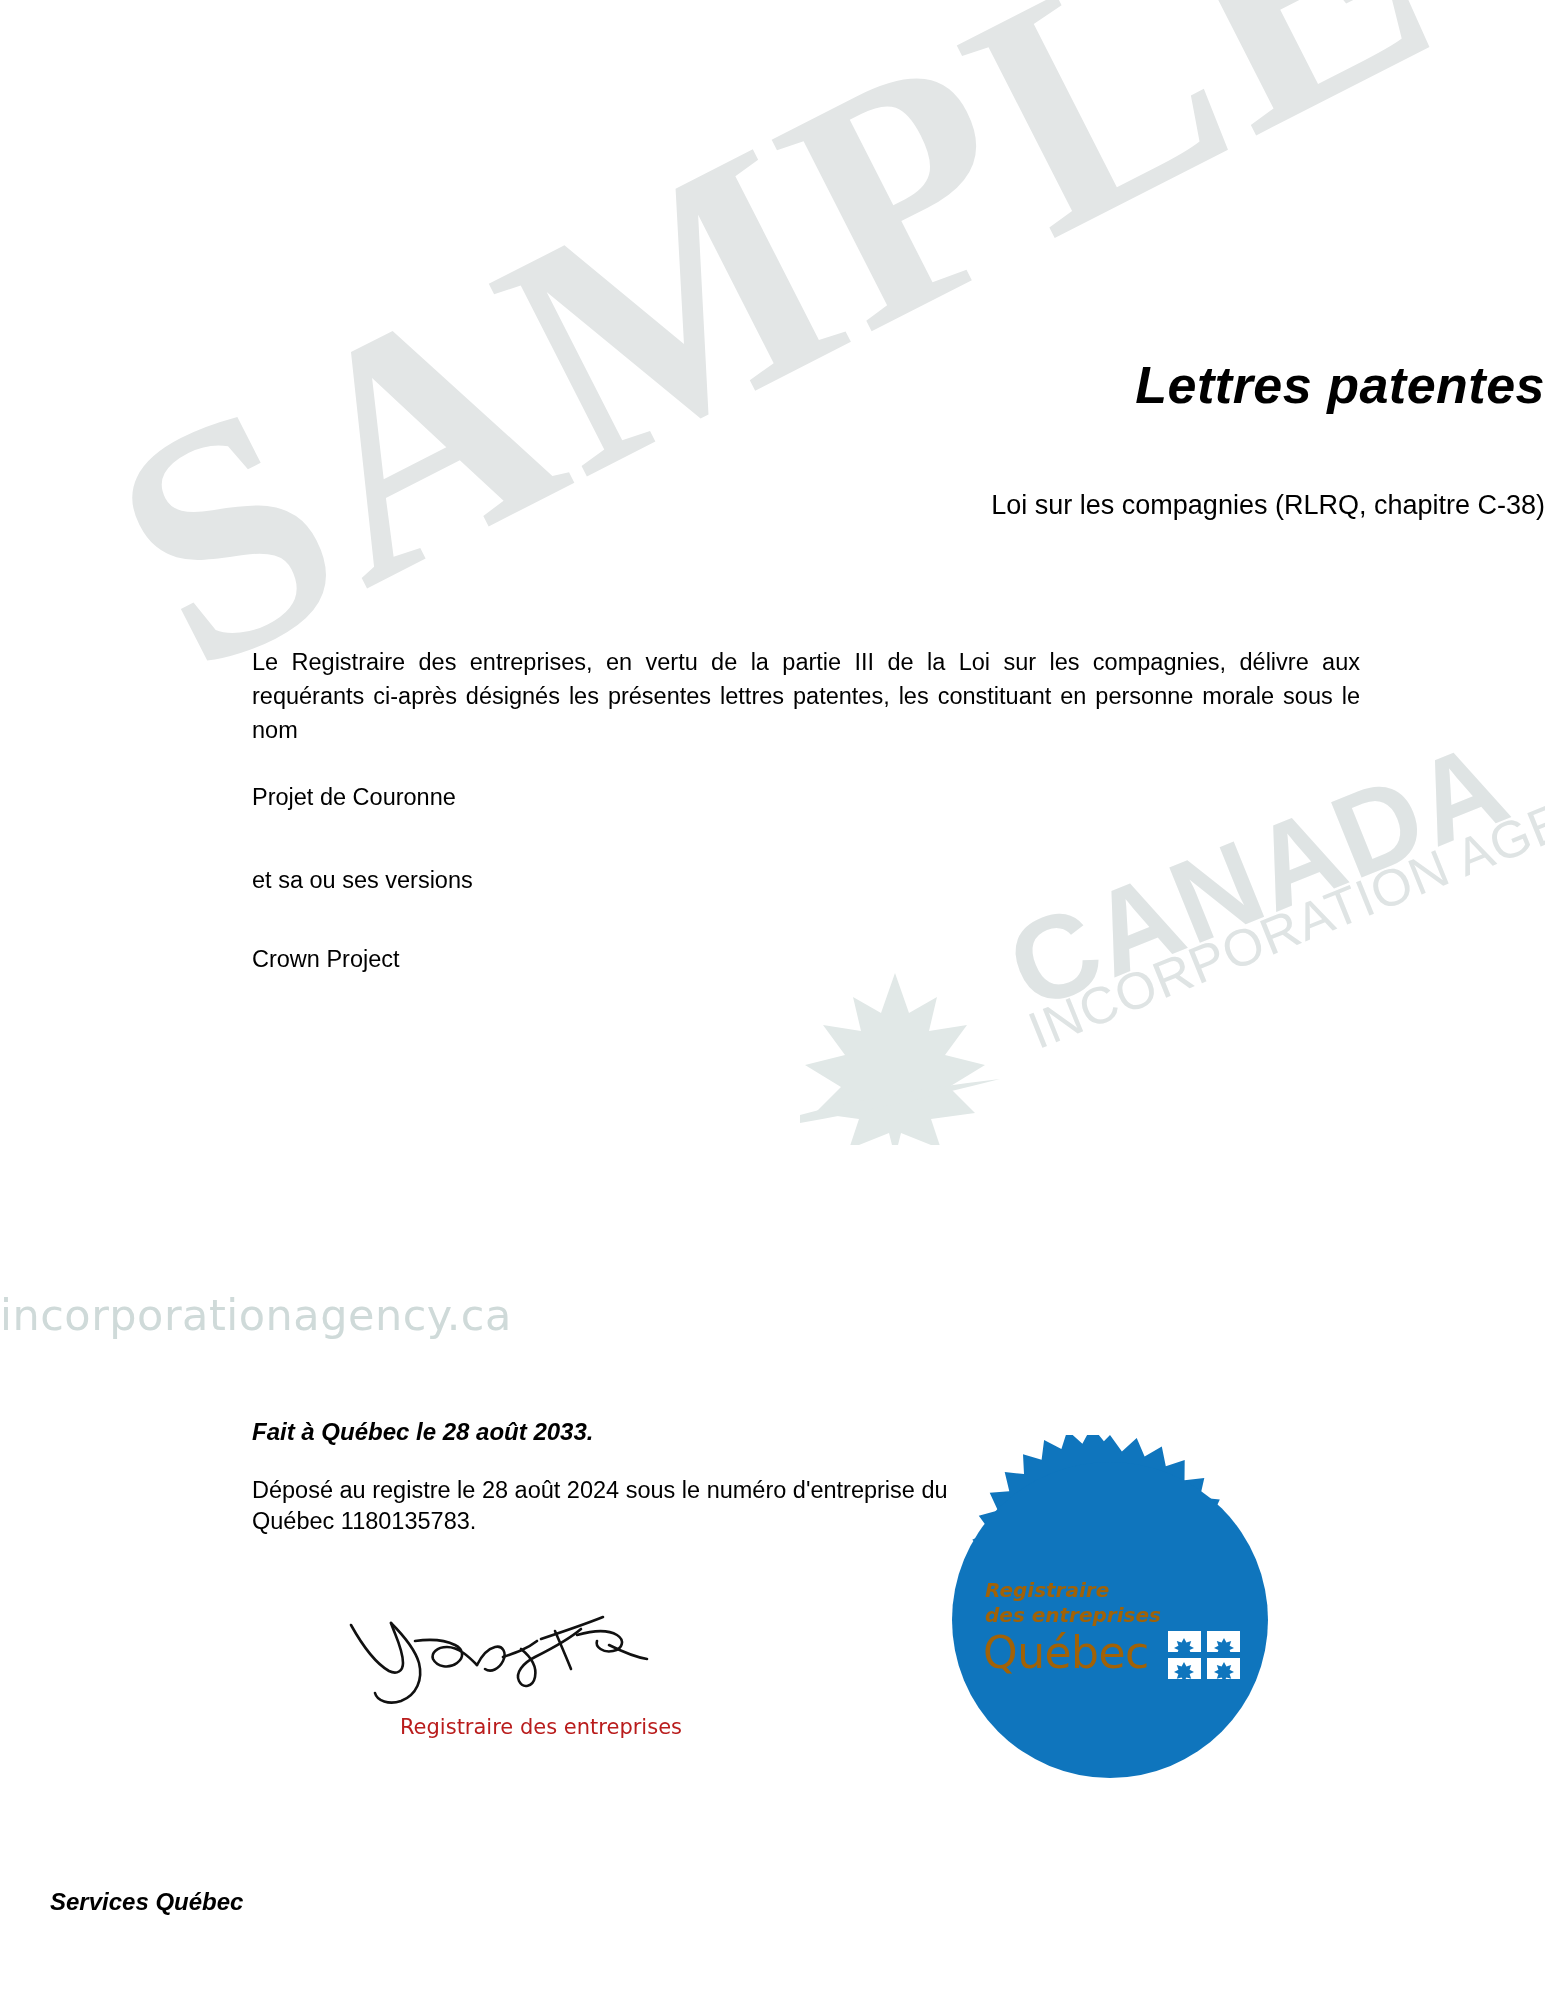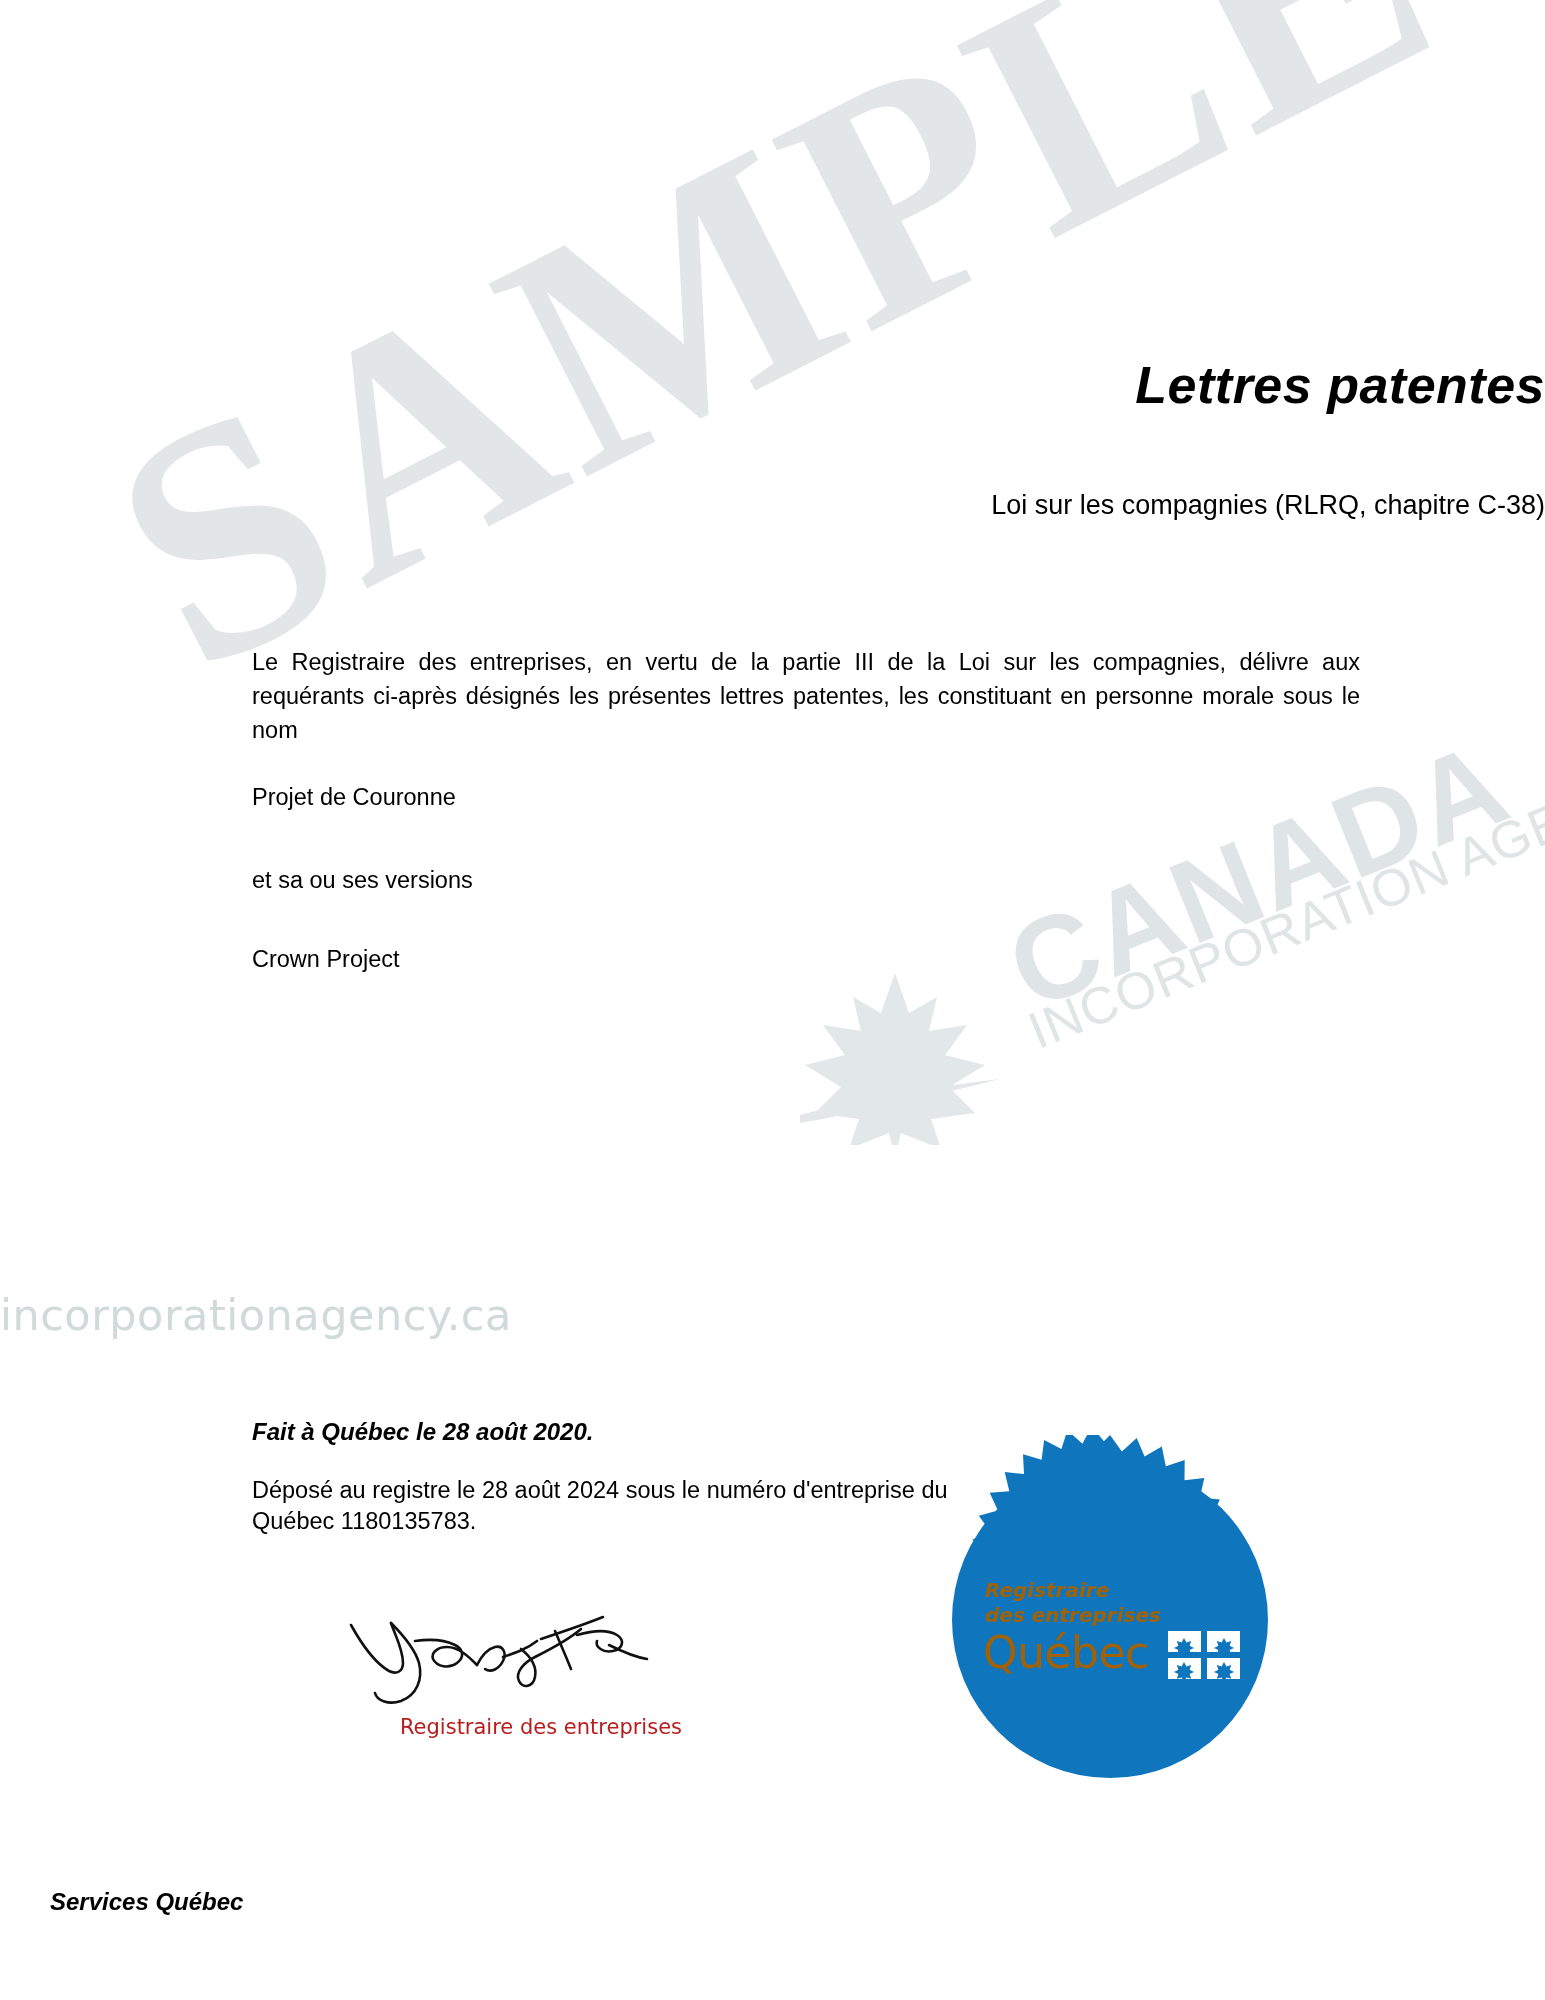--- a/index.html
+++ b/index.html
@@ -277,21 +277,21 @@
     <div class="doc-subtitle">Loi sur les compagnies (RLRQ, chapitre C-38)</div>
 
     <div class="body-block">Le Registraire des entreprises, en vertu de la partie III de la Loi sur les compagnies, délivre aux requérants ci-après désignés les présentes lettres patentes, les constituant en personne morale sous le nom</div>
 
     <div class="para para-versions">et sa ou ses versions</div>
 
     <div class="para para-company">Projet de Couronne</div>
 
     <div class="para para-company-en">Crown Project</div>
 
-    <div class="issued-line">Fait à Québec le 28 août 2020.</div>
+    <div class="issued-line">Fait à Québec le 28 août 2033.</div>
 
     <div class="registered-line">Déposé au registre le 28 août 2024 sous le numéro d'entreprise du Québec 1180135783.</div>
 
     <div class="signature-wrap">
       <svg viewBox="0 0 320 110" width="320" height="110" aria-hidden="true">
         <g fill="none" stroke="#111111" stroke-width="2.6" stroke-linecap="round" stroke-linejoin="round">
           <path d="M6 20 C16 38, 30 58, 44 66 C52 70, 58 66, 58 58 C58 44, 50 30, 46 18"></path>
           <path d="M46 18 C58 30, 70 44, 74 58 C78 74, 72 90, 56 96 C44 100, 32 96, 30 88"></path>
           <path d="M70 36 C84 34, 98 34, 110 40 C118 44, 120 52, 112 58 C104 64, 92 62, 88 54 C86 48, 92 42, 102 42 C114 42, 124 52, 132 60"></path>
           <path d="M132 60 C136 52, 142 44, 150 42 C158 40, 162 48, 158 56 C154 64, 146 68, 140 64"></path>

